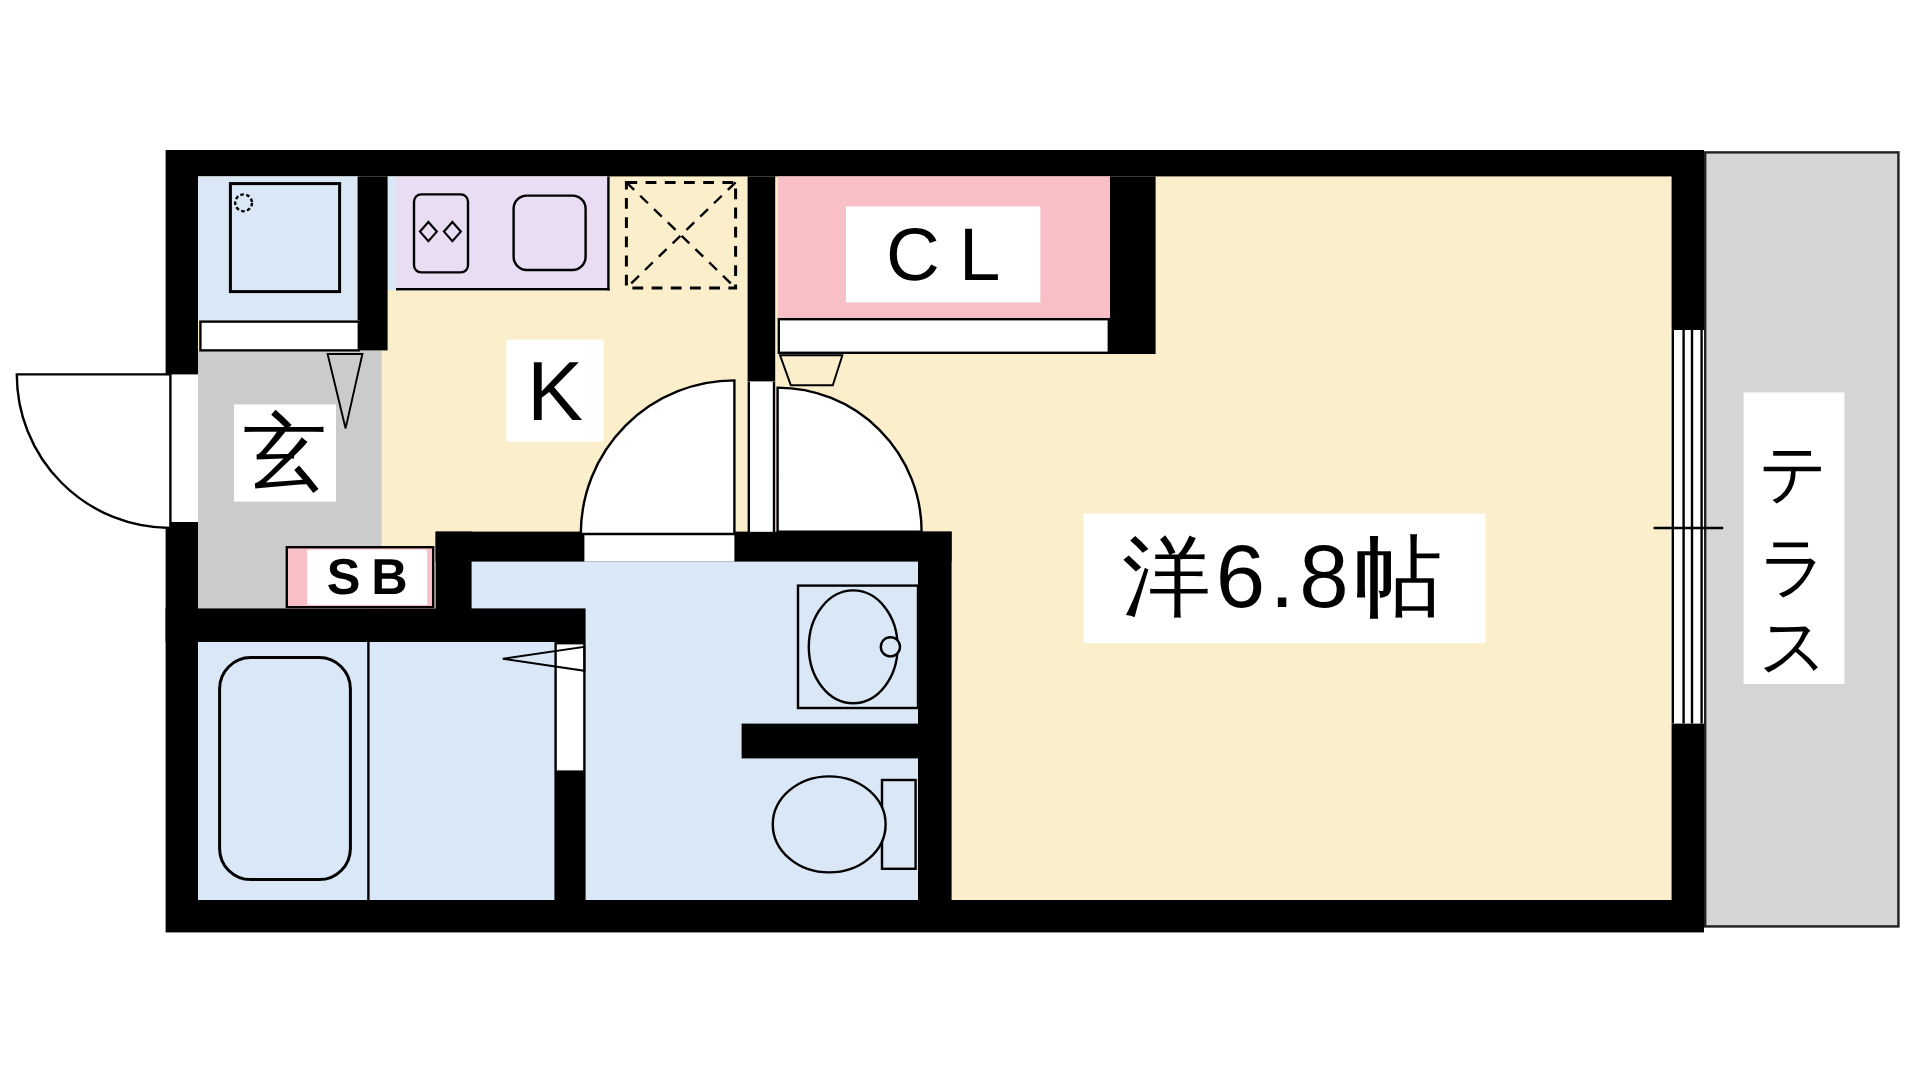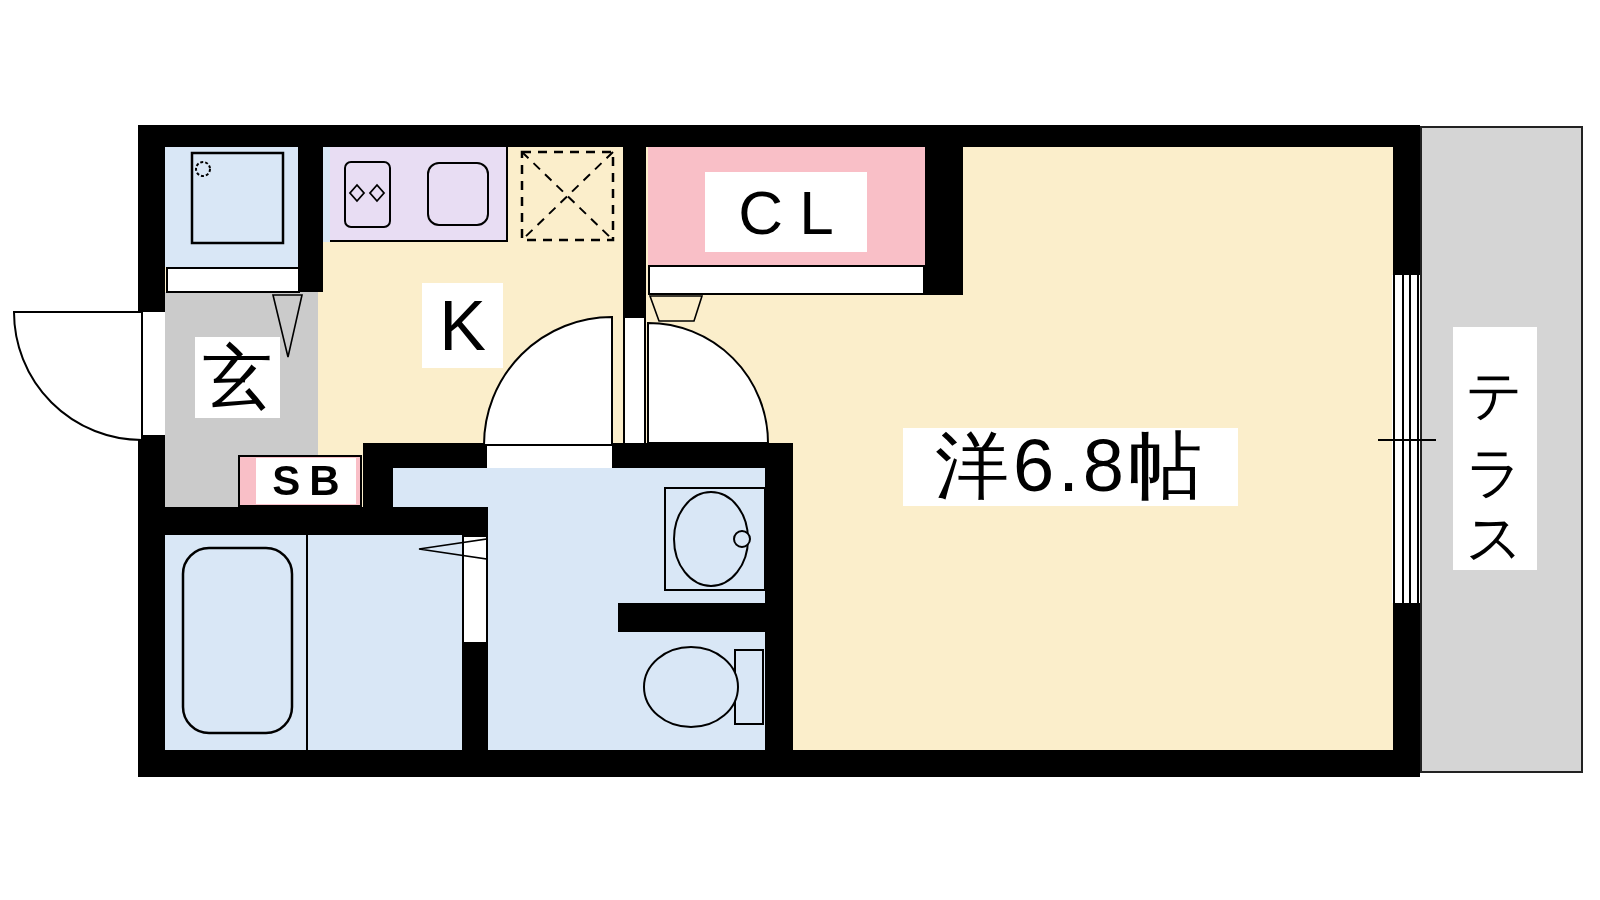--- a/index.html
+++ b/index.html
@@ -123,21 +123,21 @@
   </div>
 
   <div class="abs label" style="left:705px;top:172px;width:162px;height:80px;font-size:62px;letter-spacing:16px;text-indent:16px;">
     <span>CL</span>
   </div>
 
   <div class="abs label" style="left:256px;top:458px;width:100px;height:46px;font-size:42px;letter-spacing:9px;text-indent:9px;font-weight:bold;">
     <span>SB</span>
   </div>
 
-  <div class="abs label" style="left:903px;top:428px;width:335px;height:78px;font-size:74px;letter-spacing:4px;">
+  <div class="abs label" style="left:903px;top:428px;width:335px;height:108px;font-size:74px;letter-spacing:4px;">
     <span>洋6.8帖</span>
   </div>
 
   <div class="abs label" style="left:1453px;top:327px;width:84px;height:243px;font-size:56px;writing-mode:vertical-rl;letter-spacing:10px;">
     <span>テラス</span>
   </div>
 
 </div>
 
 </body></html>

